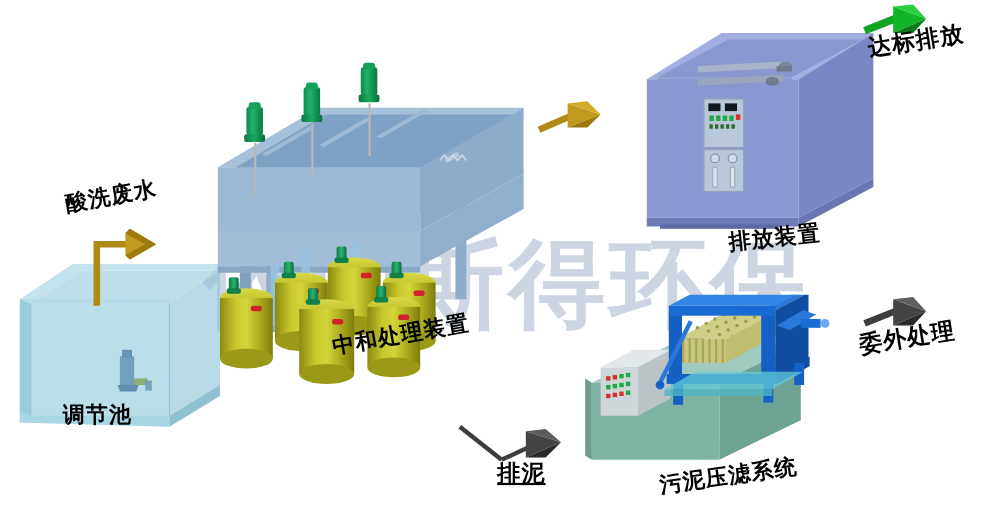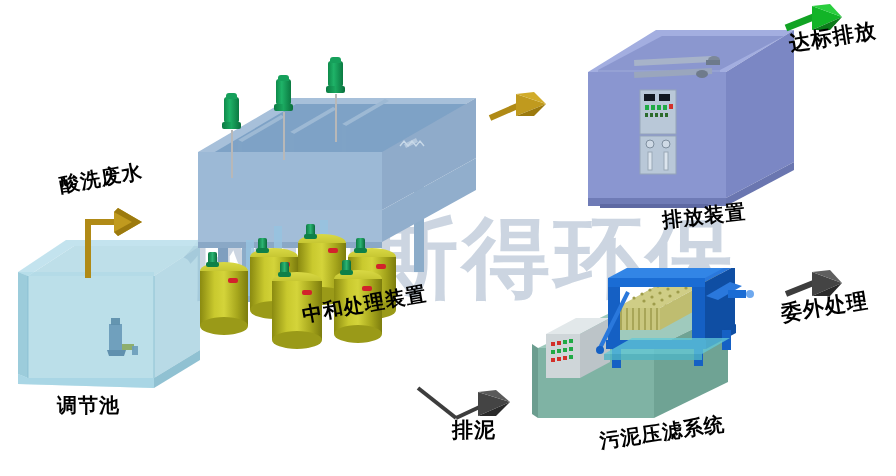--- a/index.html
+++ b/index.html
@@ -92,21 +92,21 @@
   </div>
 
   <svg class="arrowsvg" style="left:70px;top:182px;width:130px;height:100px;">
     <path d="M18,96 L18,40 L48,40" stroke="#b08a16" stroke-width="6" fill="none"></path>
     <polygon points="44,30 44,50 48,54 72,40 48,26" fill="#c09a1e"></polygon>
     <polygon points="44,30 48,26 72,40 48,54 44,50 62,40" fill="#9c7a0e"></polygon>
   </svg>
 
   <div class="lbl" style="left:62px;top:172px;font-size:20px;transform:rotate(-10deg);transform-origin:left bottom;">酸洗废水</div>
 
-  <div class="lbl" style="left:57px;top:392px;font-size:20px;">调节池</div>
+  <div class="lbl" style="left:57px;top:364px;font-size:20px;">调节池</div>
 
   <div id="neu">
     <svg width="300" height="300" style="position:absolute;left:0;top:0;">
 
       <rect x="32" y="170" width="10" height="116" fill="#7f9fbf"></rect>
       <rect x="228" y="118" width="10" height="112" fill="#8cacc9"></rect>
       <rect x="56" y="150" width="9" height="110" fill="#8cacc9"></rect>
 
       <polygon points="12,110 104,56 290,56 198,110" fill="#a7c0da"></polygon>
 
@@ -382,21 +382,21 @@
 
   <div class="lbl" style="left:598px;top:428px;font-size:20px;transform:rotate(-8deg);transform-origin:left top;">污泥压滤系统</div>
 
   <svg class="arrowsvg" style="left:414px;top:370px;width:110px;height:60px;">
     <path d="M4,18 L42,48" stroke="#3d3d3d" stroke-width="4" fill="none"></path>
     <path d="M42,48 L72,34" stroke="#3d3d3d" stroke-width="4" fill="none"></path>
     <polygon points="64,22 64,46 96,32" fill="#444444"></polygon>
     <polygon points="64,46 96,32 82,46" fill="#2a2a2a"></polygon>
     <polygon points="64,22 96,32 82,20" fill="#5a5a5a"></polygon>
   </svg>
-  <div class="lbl" style="left:452px;top:416px;font-size:21px;">排泥</div>
+  <div class="lbl" style="left:452px;top:416px;font-size:21px;text-decoration:underline;">排泥</div>
 
   <svg class="arrowsvg" style="left:782px;top:268px;width:110px;height:44px;">
     <path d="M4,26 L34,14" stroke="#3d3d3d" stroke-width="6" fill="none"></path>
     <polygon points="30,4 30,28 60,15" fill="#444444"></polygon>
     <polygon points="30,28 60,15 48,28" fill="#2a2a2a"></polygon>
     <polygon points="30,4 60,15 48,2" fill="#5f5f5f"></polygon>
   </svg>
   <div class="lbl" style="left:779px;top:300px;font-size:21px;transform:rotate(-9deg);transform-origin:left top;">委外处理</div>
 
 </div>

